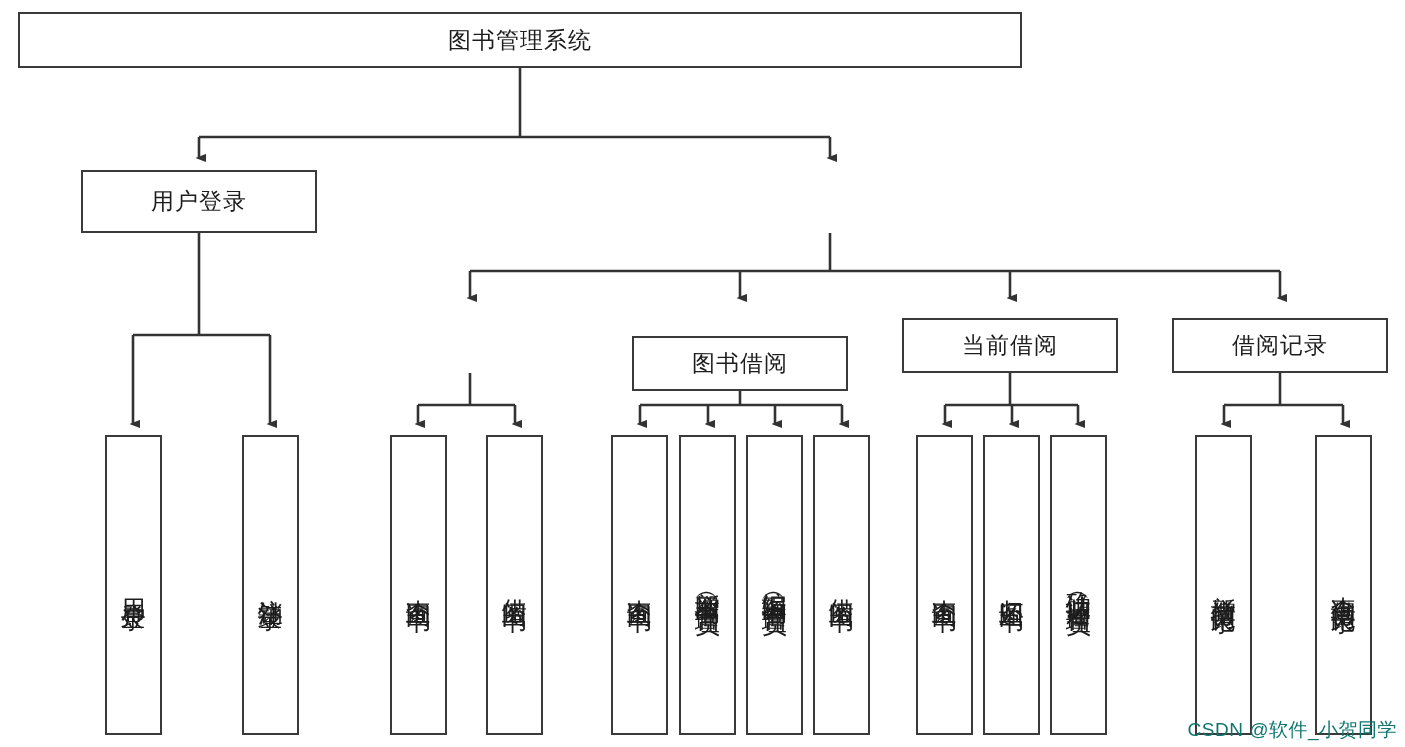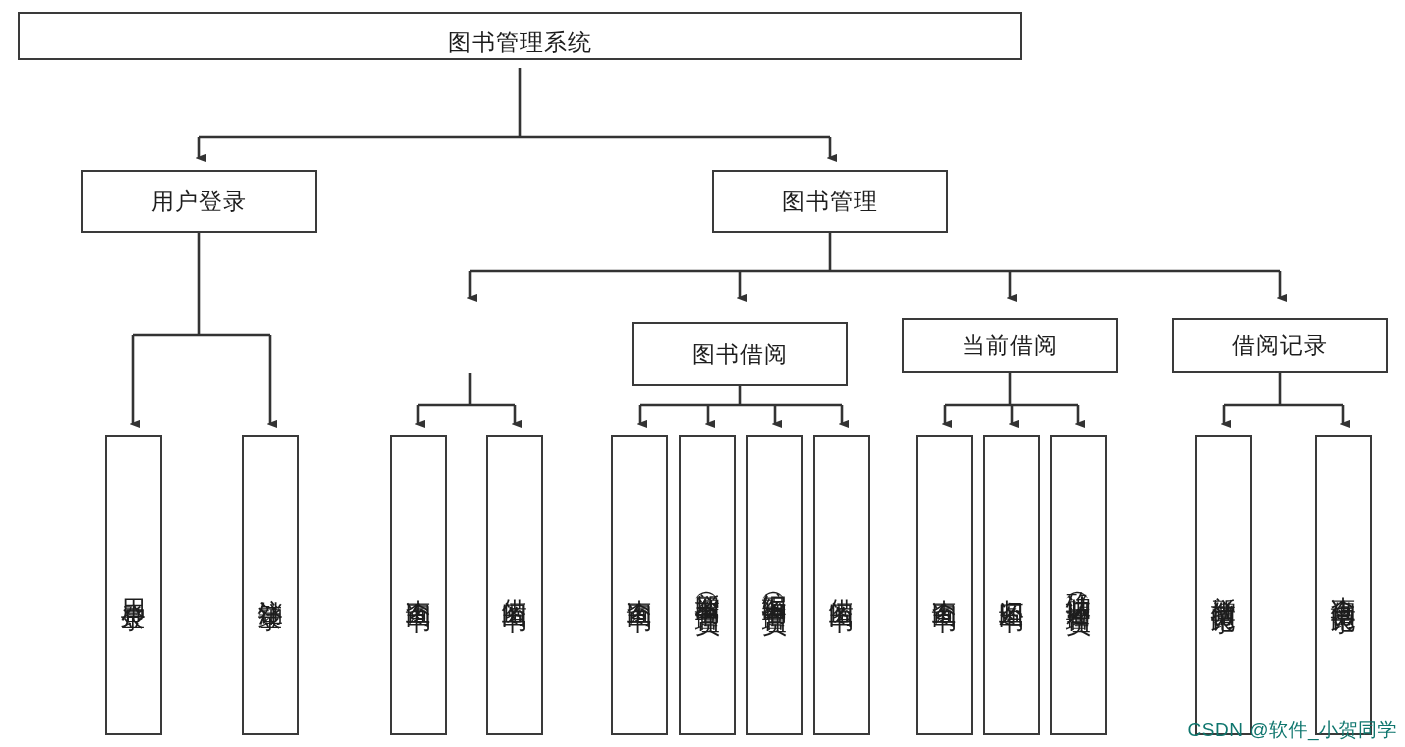--- a/index.html
+++ b/index.html
@@ -111,32 +111,29 @@
       <path d="M1012,405 L1012,424" marker-end="url(#arrow)"></path>
       <path d="M1078,405 L1078,424" marker-end="url(#arrow)"></path>
 
       <path d="M1280,373 L1280,405"></path>
       <path d="M1224,405 L1343,405"></path>
       <path d="M1224,405 L1224,424" marker-end="url(#arrow)"></path>
       <path d="M1343,405 L1343,424" marker-end="url(#arrow)"></path>
     </g>
   </svg>
 
-  <div class="node horiz" style="left:18px; top:12px; width:1004px; height:48px;align-items:flex-end;">
+  <div class="node horiz" style="left:18px; top:12px; width:1004px; height:56px;">
     <span>图书管理系统</span>
   </div>
 
   <div class="node horiz" style="left:81px; top:170px; width:236px; height:63px;">
     <span>用户登录</span>
   </div>
-  <div class="node horiz" style="left:712px; top:170px; width:236px; height:63px;">
-    <span>图书管理</span>
-  </div>
 
-  <div class="node horiz" style="left:632px; top:322px; width:216px; height:64px;">
+  <div class="node horiz" style="left:632px; top:336px; width:216px; height:55px;">
     <span>图书借阅</span>
   </div>
   <div class="node horiz" style="left:1172px; top:318px; width:216px; height:55px;">
     <span>借阅记录</span>
   </div>
   <div class="node horiz" style="left:902px; top:318px; width:216px; height:55px;">
     <span>当前借阅</span>
   </div>
 
   <div class="node vert" style="left:105px; top:435px; width:57px; height:300px;">

